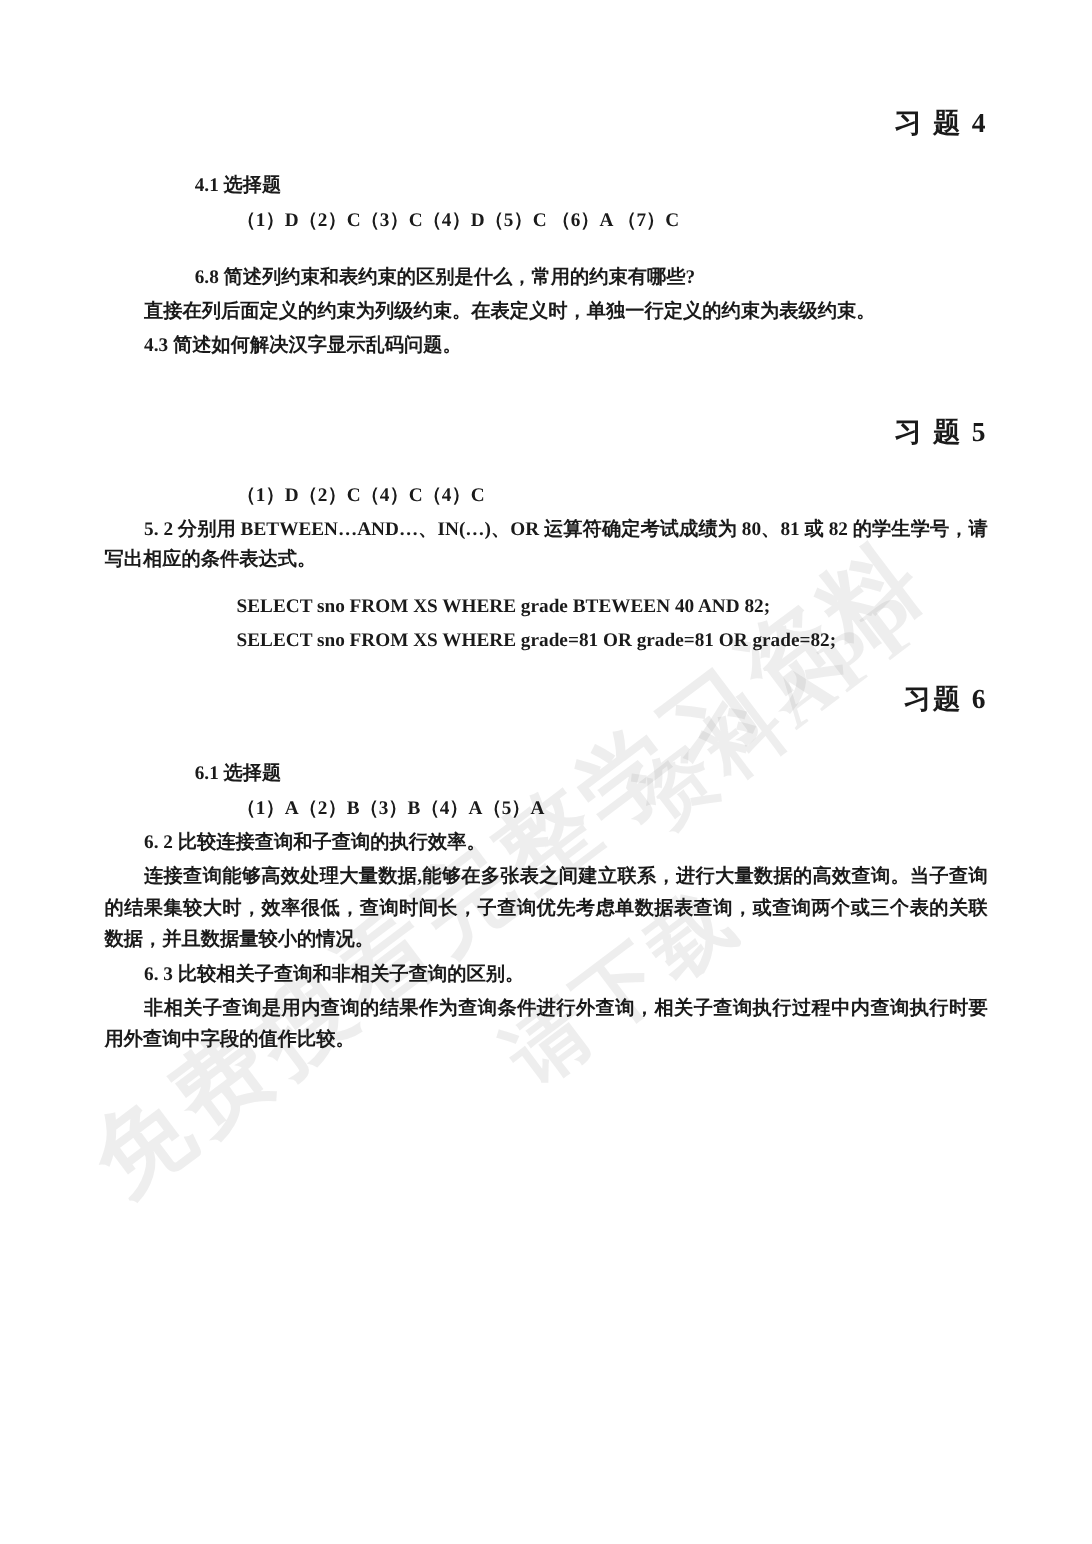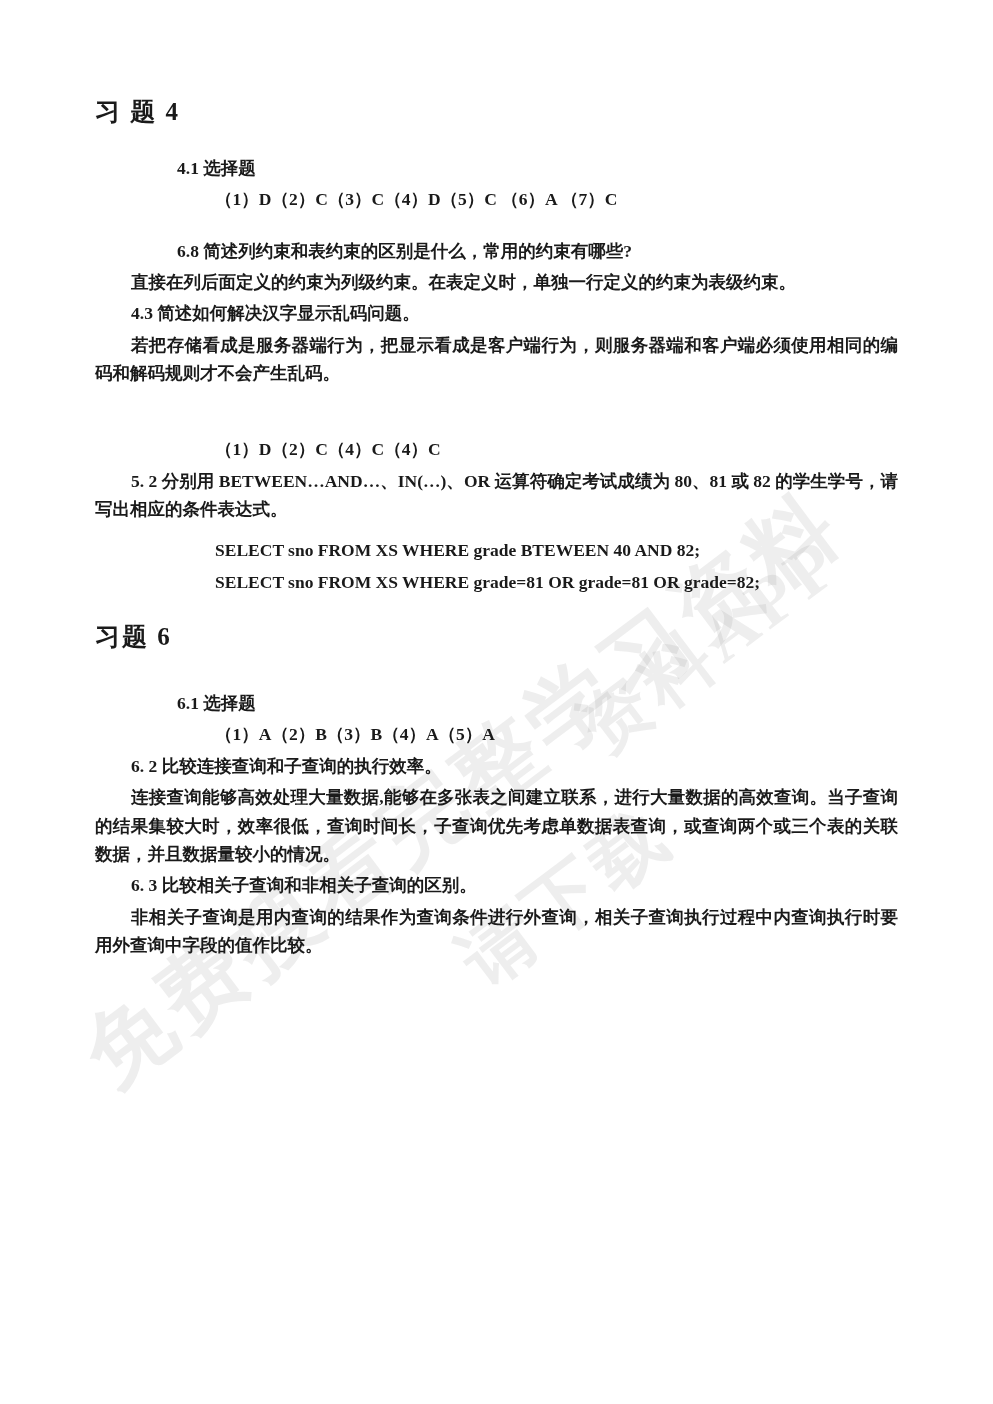--- a/index.html
+++ b/index.html
@@ -54,21 +54,21 @@
     letter-spacing: 6px;
   }
   .wm-3 {
     left: 560px;
     top: 700px;
     font-size: 70px;
     transform: rotate(-37deg);
     letter-spacing: 6px;
   }
   h1.chapter-title {
-    text-align: left;
+    text-align: right;
     font-size: 25px;
     font-weight: bold;
     margin: 0 0 26px 0;
     letter-spacing: 2px;
     font-family: "Liberation Serif", serif;
   }
   h1.chapter-title.tight {
     margin-bottom: 36px;
   }
   .blk {
@@ -109,25 +109,25 @@
   <div class="content">
 
     <h1 class="chapter-title">习  题 4</h1>
     <div class="blk">
       <p class="indent-head">4.1   选择题</p>
       <p class="indent2">（1）D（2）C（3）C（4）D（5）C （6）A （7）C</p>
       <div class="gap-md"></div>
       <p class="indent-head">6.8  简述列约束和表约束的区别是什么，常用的约束有哪些?</p>
       <p class="body-flow">直接在列后面定义的约束为列级约束。在表定义时，单独一行定义的约束为表级约束。</p>
       <p class="body-flow">4.3 简述如何解决汉字显示乱码问题。</p>
-      <p class="body-flow">若把存储看成是服务器端行为，把显示看成是客户端行为，则服务器端和客户端必须使用相同的编码和解码规则才不会产生乱码。</p>
     </div>
 
     <div class="gap-xl"></div>
 
+    <h1 class="chapter-title">习  题 5</h1>
     <div class="blk">
       <p class="indent2">（1）D（2）C（4）C（4）C</p>
       <p class="body-flow">5. 2 分别用 BETWEEN…AND…、IN(…)、OR 运算符确定考试成绩为 80、81 或 82 的学生学号，请写出相应的条件表达式。</p>
       <div class="gap-sm"></div>
       <p class="indent2">SELECT sno FROM XS WHERE grade BTEWEEN 40 AND 82;</p>
       <p class="indent2">SELECT sno FROM XS WHERE grade=81 OR grade=81 OR grade=82;</p>
     </div>
 
     <div class="gap-md"></div>
 

